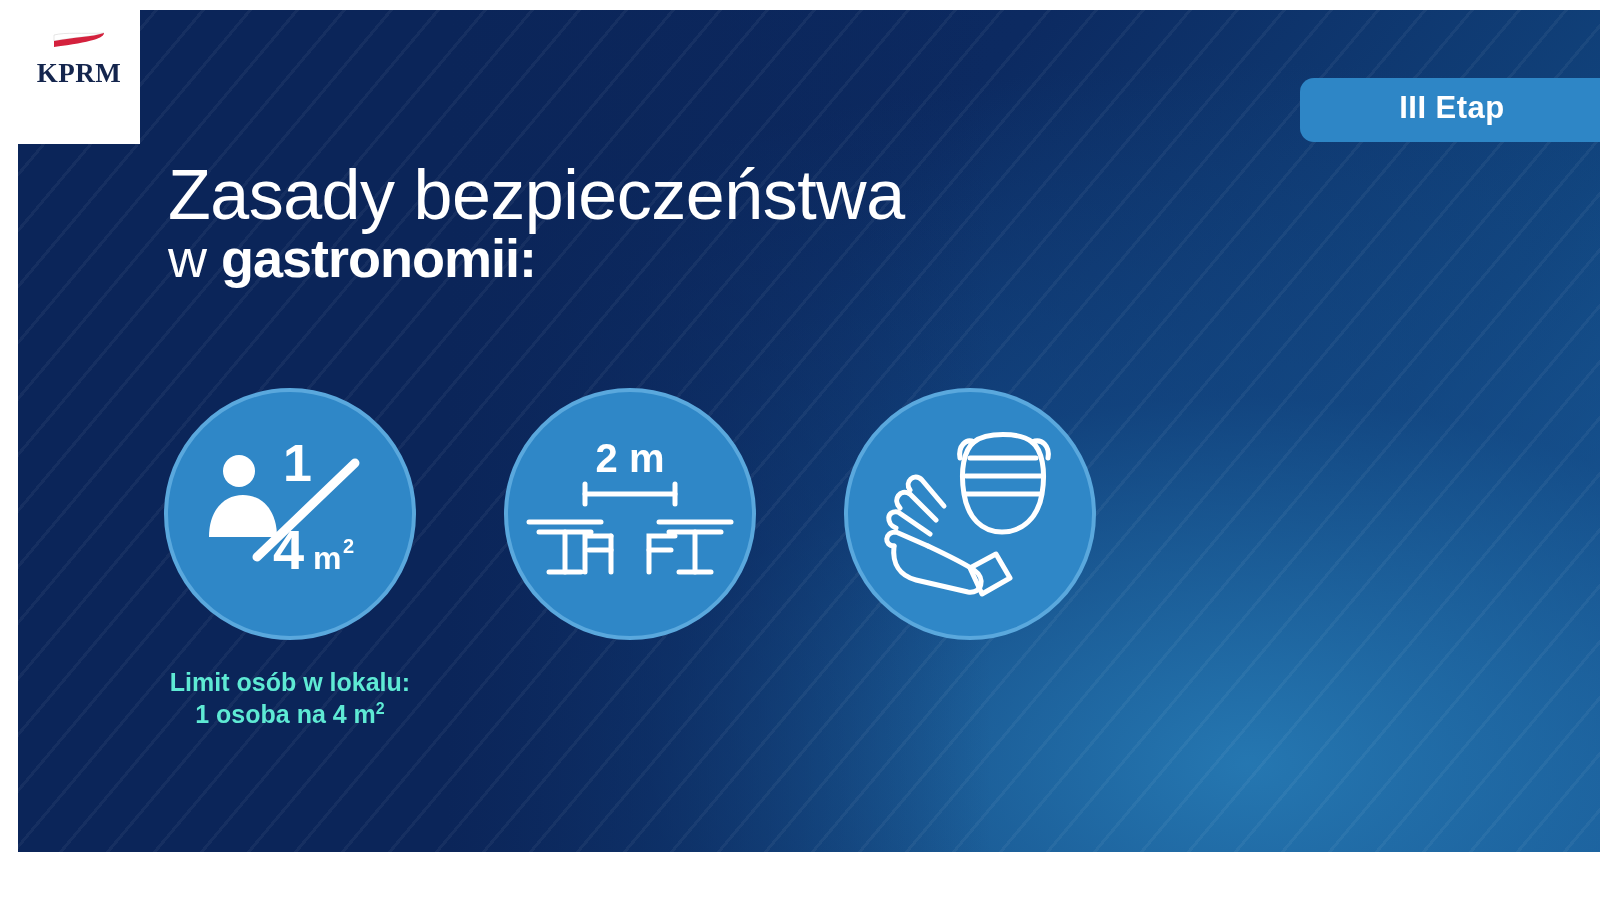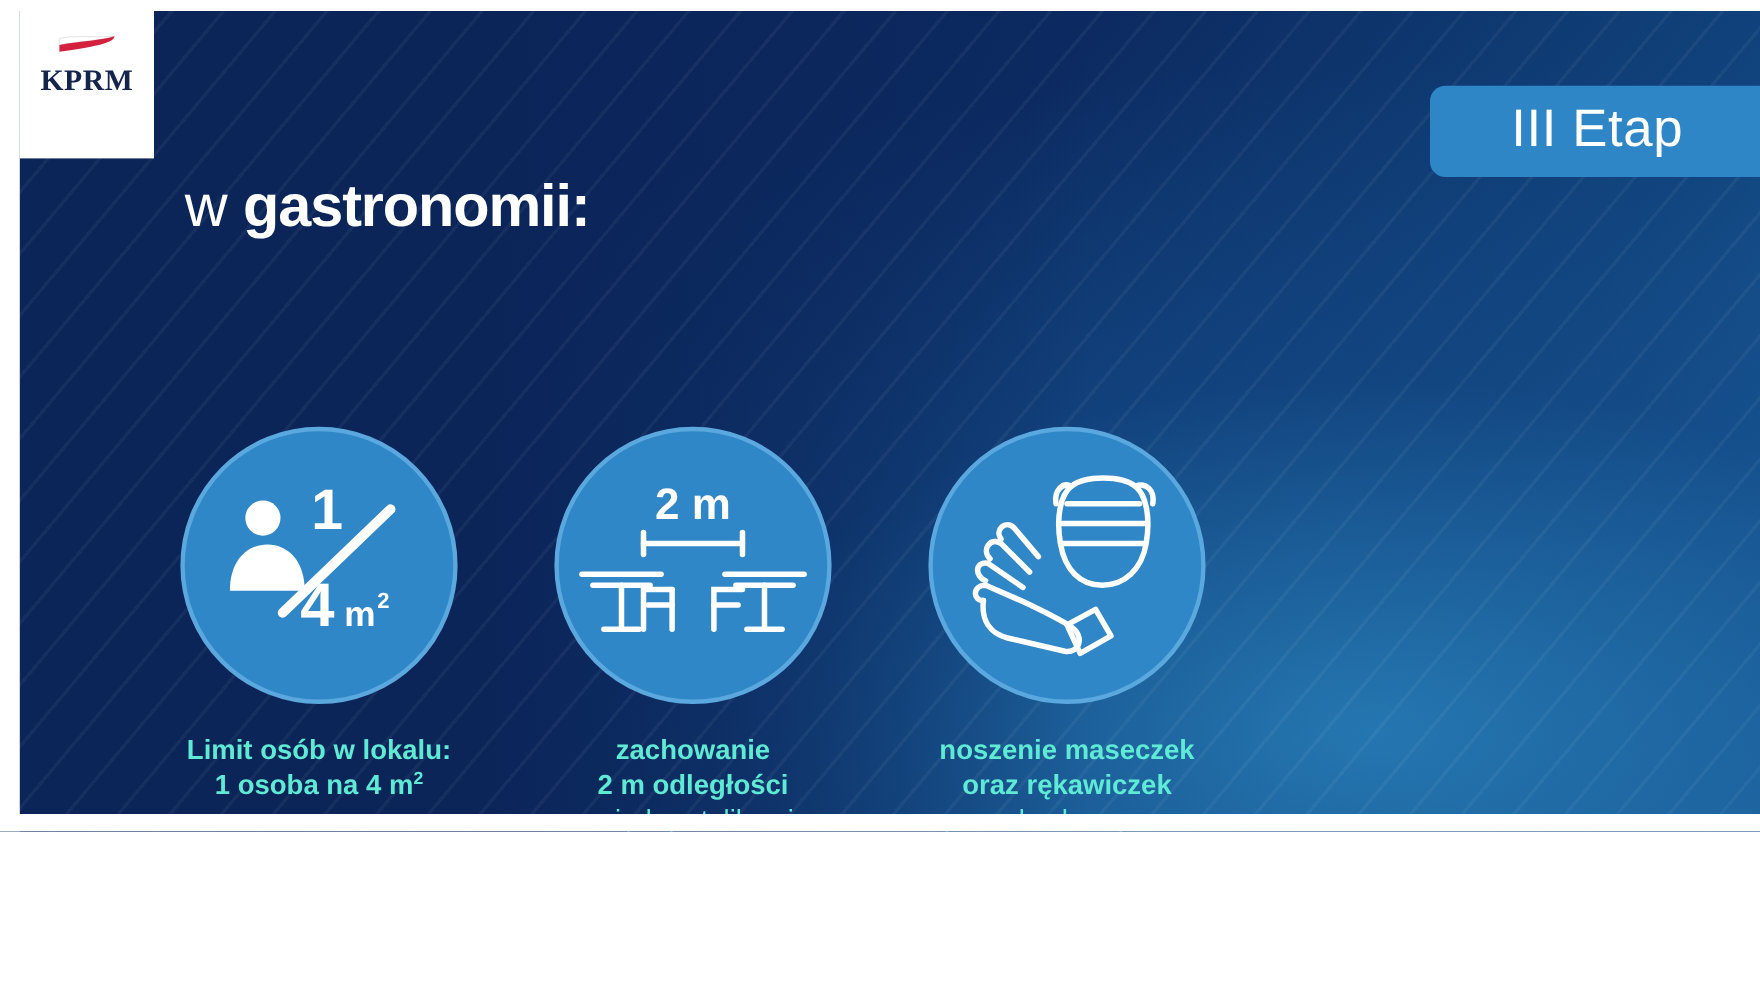--- a/index.html
+++ b/index.html
@@ -9,21 +9,21 @@
   }
   body {
     width: 1600px;
     height: 900px;
     font-family: "Liberation Sans", sans-serif;
     overflow: hidden;
   }
   #poster {
     position: relative;
     width: 1600px;
-    height: 756px;
+    height: 868px;
     background: #0b2559;
     overflow: hidden;
   }
   
   #poster::before {
     content: "";
     position: absolute;
     left: 0; top: 0; right: 0; bottom: 0;
     border-left: 18px solid #ffffff;
     border-top: 10px solid #ffffff;
@@ -95,22 +95,22 @@
   .stage-badge {
     position: absolute;
     right: 0;
     top: 78px;
     min-width: 300px;
     padding: 12px 36px 16px 40px;
     background: #2e86c6;
     border-top-left-radius: 14px;
     border-bottom-left-radius: 14px;
     color: #ffffff;
-    font-size: 48px;
-    font-weight: 400;
+    font-size: 31px;
+    font-weight: 700;
     letter-spacing: 0.5px;
     text-align: center;
     z-index: 25;
     box-sizing: border-box;
   }
 
   
   .headline {
     position: absolute;
     left: 168px;
@@ -197,20 +197,21 @@
     <svg class="logo-flag" viewBox="0 0 54 20">
       <path d="M2 3 C14 0, 30 2, 52 1 C40 5, 22 5, 2 9 Z" fill="#ffffff" stroke="#cccccc" stroke-width="0.5"></path>
       <path d="M2 9 C22 5, 40 5, 52 1 C52 6, 40 10, 2 15 Z" fill="#d4213d"></path>
     </svg>
     <div class="logo-text">KPRM</div>
   </div>
 
   <div class="stage-badge">III Etap</div>
 
   <div class="headline">
+    <div class="line1">Zasady bezpieczeństwa</div>
     <div class="line2"><span>w </span><b>gastronomii:</b></div>
   </div>
 
   <div class="cards">
 
     <div class="card">
       <div class="circle">
         <svg class="icon-svg" width="190" height="170" viewBox="0 0 190 170">
 
           <circle cx="44" cy="42" r="16" fill="#ffffff"></circle>
@@ -254,23 +255,20 @@
           <g stroke="#ffffff" stroke-width="5" stroke-linecap="round" fill="none">
             <line x1="136" y1="90" x2="208" y2="90"></line>
             <line x1="146" y1="100" x2="198" y2="100"></line>
             <line x1="172" y1="100" x2="172" y2="140"></line>
             <line x1="156" y1="140" x2="188" y2="140"></line>
             <path d="M126 140 L126 104 L152 104"></path>
             <line x1="126" y1="118" x2="148" y2="118"></line>
           </g>
         </svg>
       </div>
-      <div class="caption">
-        <b>zachowanie<br>2 m odległości</b><span><br>między stolikami</span>
-      </div>
     </div>
 
     <div class="card">
       <div class="circle">
         <svg class="icon-svg" width="200" height="180" viewBox="0 0 200 180">
           <g fill="none" stroke="#ffffff" stroke-width="5" stroke-linecap="round" stroke-linejoin="round">
 
             <path d="M104 18 C116 8, 150 8, 162 18 C172 26, 176 46, 172 70 C168 94, 152 108, 132 108 C112 108, 98 94, 94 70 C90 46, 94 26, 104 18 Z"></path>
             <path d="M100 34 L166 34"></path>
             <path d="M96 52 L172 52"></path>
@@ -281,19 +279,16 @@
             <path d="M40 66 C34 58, 44 48, 52 56 L74 82"></path>
             <path d="M30 84 C22 76, 30 64, 40 70 L66 96"></path>
             <path d="M26 104 C16 100, 16 86, 28 88 L60 110"></path>
             <path d="M24 122 C14 122, 14 108, 26 108 L58 122"></path>
             <path d="M58 122 C58 122, 92 138, 104 146 C116 154, 112 170, 98 168 L46 156 C30 152, 22 140, 24 122"></path>
 
             <path d="M100 144 L126 130 L140 154 L112 170 Z"></path>
           </g>
         </svg>
       </div>
-      <div class="caption">
-        <b>noszenie maseczek<br>oraz rękawiczek</b><span><br>przez kucharzy oraz<br>obsługę lokalu<br>gastronomicznego</span>
-      </div>
     </div>
 
   </div>
 </div>
 
 </body></html>

